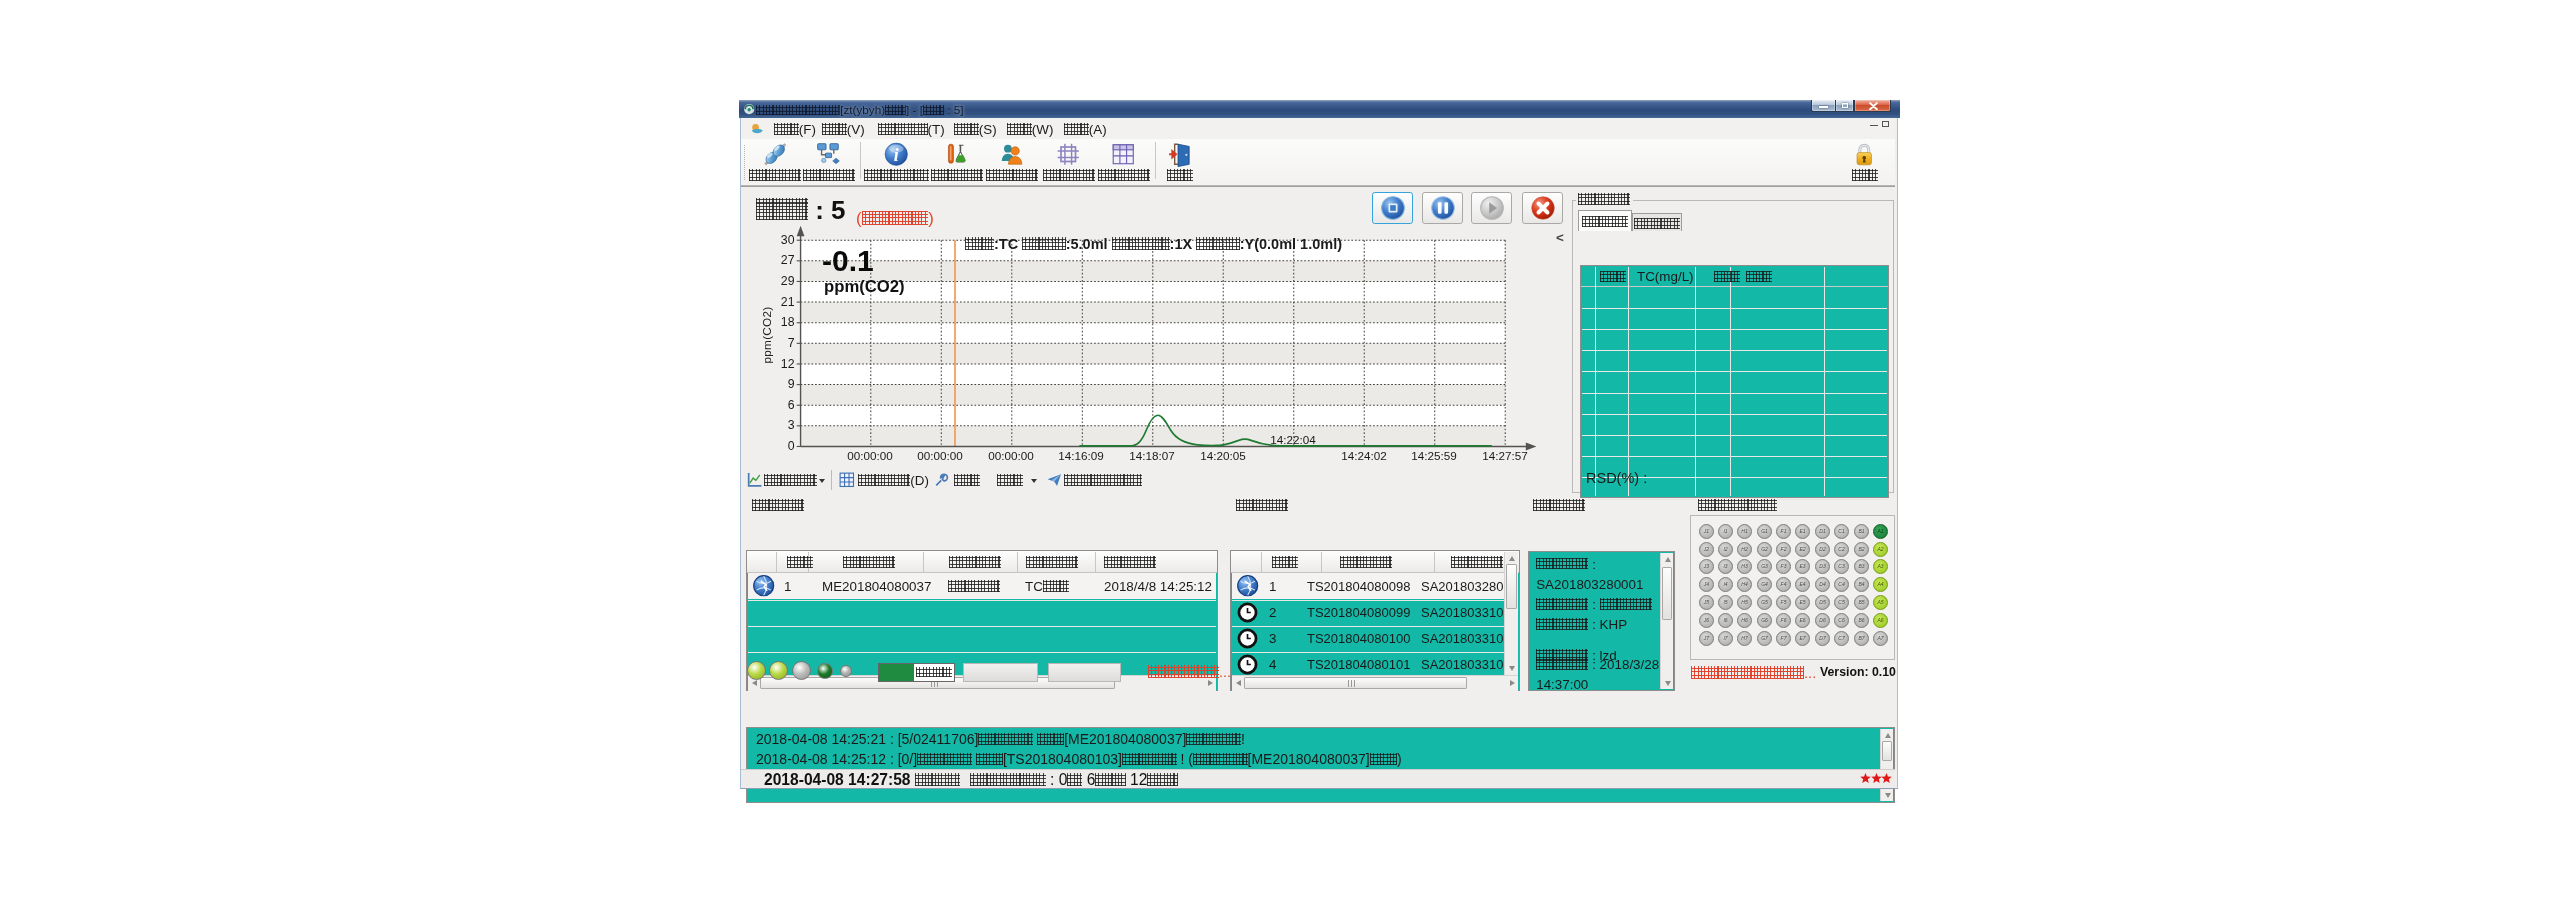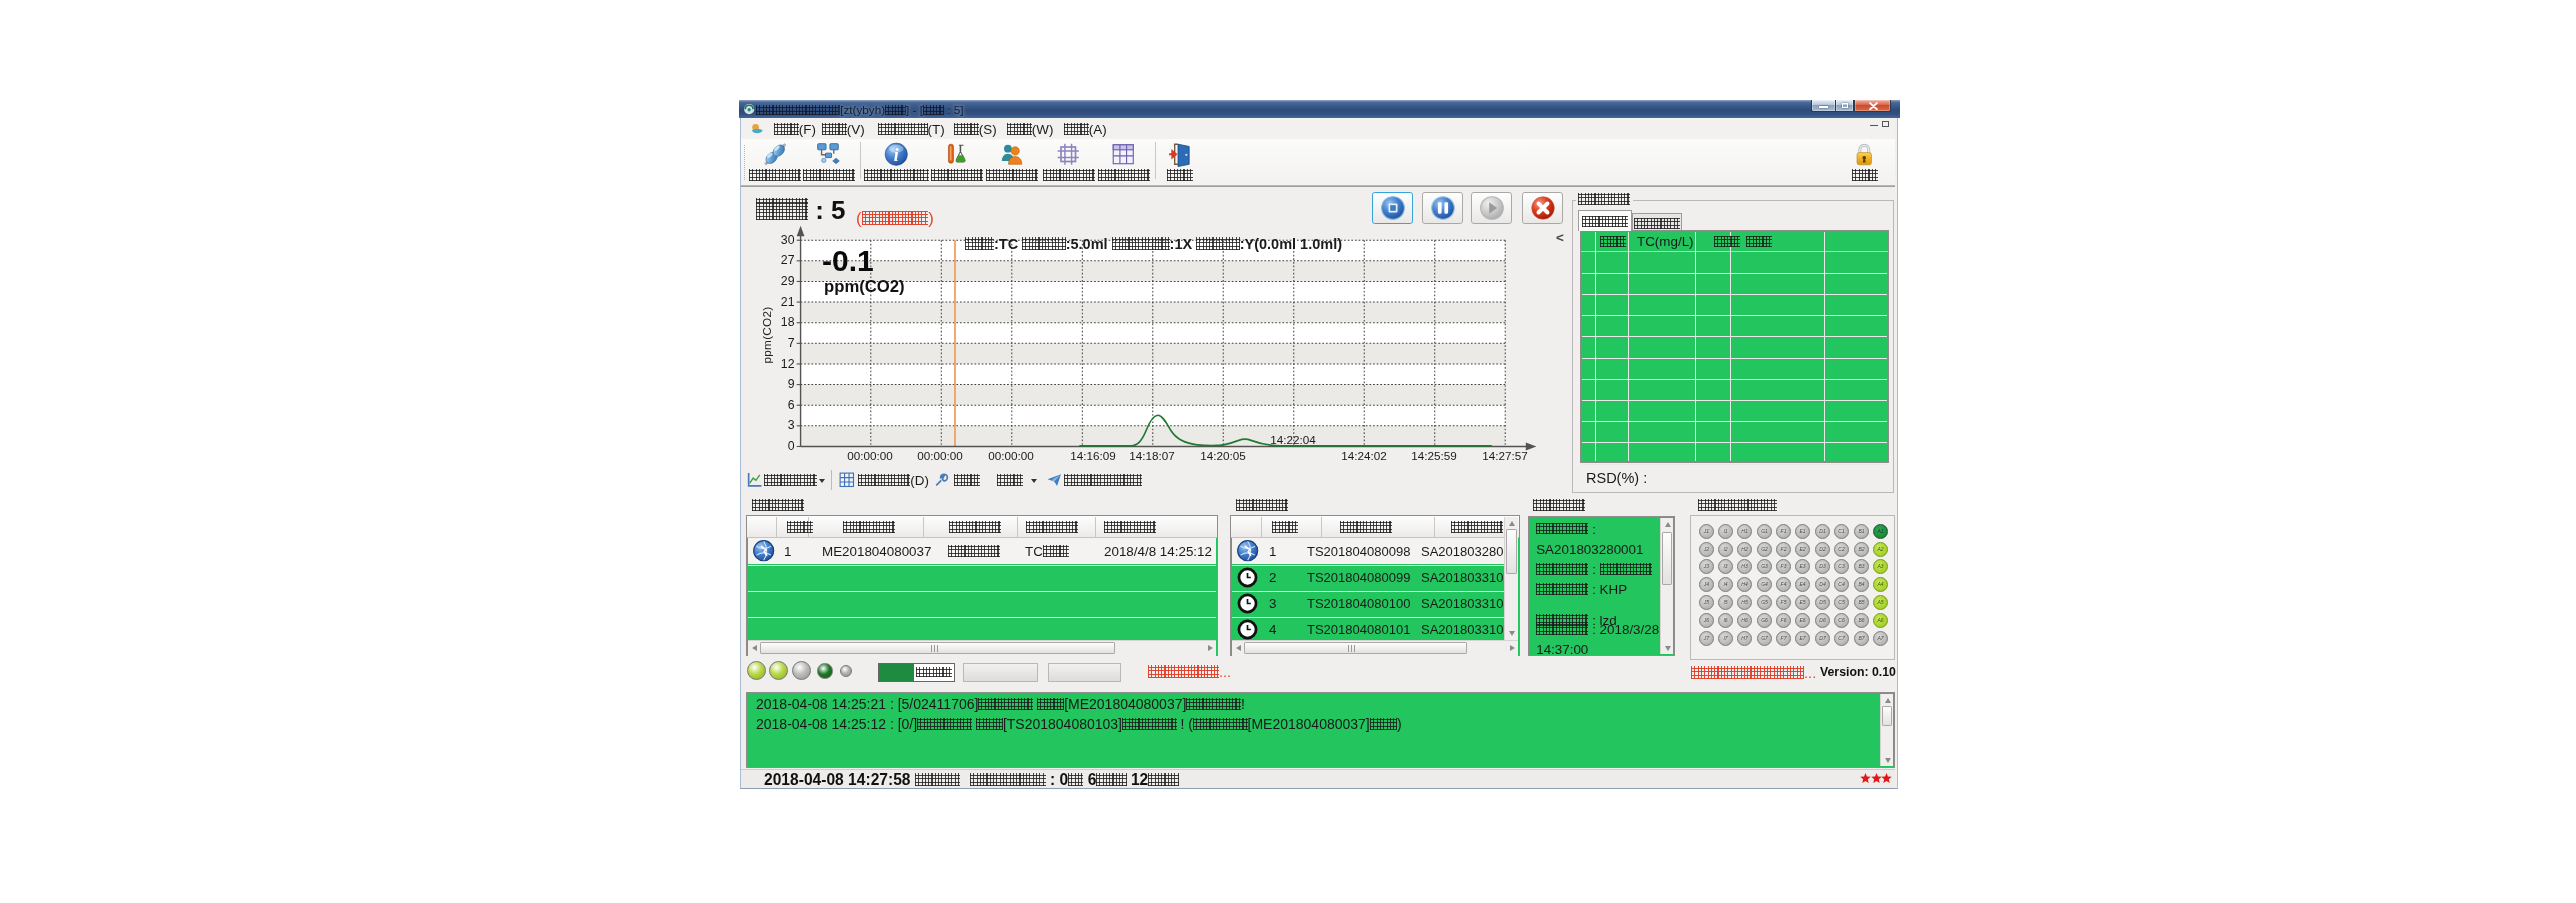--- a/index.html
+++ b/index.html
@@ -20,21 +20,21 @@
 #menubar span.mi{position:absolute;top:3.9px;}
 
 #toolbar{position:absolute;left:0;top:39px;width:1154px;height:47px;background:linear-gradient(#fbfbf9,#f3f2f0);border-bottom:0.6px solid #b7b6b4;}
 .tbi{position:absolute;top:3.3px;text-align:center;font-size:13px;color:#141414;}
 .tbi .ic{display:block;margin:0 auto 1.1px;width:24.5px;height:24.5px;}
 .tbsep{position:absolute;top:3.3px;width:0.6px;height:37px;background:#c9c8c6;}
 
 #content{position:absolute;left:0;top:86px;width:1154px;height:602px;background:#f0efed;border-top:0.6px solid #9f9e9c;}
 .gbx{position:absolute;border:0.6px solid #b9b8b6;background:#f0efed;}
 .glabel{position:absolute;font-size:13.4px;color:#1a1a1a;background:#f0efed;padding:0 2.2px;}
-.tbl{position:absolute;background:#22c55e;border:0.6px solid #8e8d8b;}
+.tbl{position:absolute;background:#14b8a6;border:0.6px solid #8e8d8b;margin-top:35px;}
 .thead{position:absolute;left:0;top:0;right:0;height:22px;background:linear-gradient(#fefefe,#eceae8);border-bottom:0.6px solid #c6c4c2;font-size:13.4px;color:#1a1a1a;}
 .sb{position:absolute;background:#f0efed;}
 .sbthumb{position:absolute;background:linear-gradient(#fdfdfd,#e3e2e0);border:0.6px solid #a9a8a6;border-radius:1.1px;}
 .arr{position:absolute;width:0;height:0;}
 .hline{position:absolute;left:0.6px;right:0.6px;height:0.6px;background:#e9e8e6;}
 .vline{position:absolute;top:0.6px;bottom:0.6px;width:0.6px;background:#e9e8e6;}
 .cbtn{position:absolute;top:5px;width:41px;height:32px;border:1.1px solid #a9a8a6;border-radius:2.8px;background:linear-gradient(#fefefe,#e9e8e6);text-align:center;padding-top:2.2px;}
 .ylb{position:absolute;width:24.5px;text-align:right;font-size:12.3px;color:#1a1a1a;}
 .xlb{position:absolute;width:72px;text-align:center;font-size:11.7px;color:#1a1a1a;}
 .led{position:absolute;border-radius:50%;}
@@ -293,21 +293,21 @@
         <div class="ylb" style="left:29px;top:170px">12</div>
         <div class="ylb" style="left:29px;top:190px">9</div>
         <div class="ylb" style="left:29px;top:211px">6</div>
         <div class="ylb" style="left:29px;top:231px">3</div>
         <div class="ylb" style="left:29px;top:252px">0</div>
       </div>
     <div id="xlab">
         <div class="xlb" style="left:93px;top:262px">00:00:00</div>
         <div class="xlb" style="left:163px;top:262px">00:00:00</div>
         <div class="xlb" style="left:234px;top:262px">00:00:00</div>
-        <div class="xlb" style="left:316px;top:262px">14:16:09</div>
+        <div class="xlb" style="left:304px;top:262px">14:16:09</div>
         <div class="xlb" style="left:375px;top:262px">14:18:07</div>
         <div class="xlb" style="left:446px;top:262px">14:20:05</div>
         <div class="xlb" style="left:516px;top:246px">14:22:04</div>
         <div class="xlb" style="left:587px;top:262px">14:24:02</div>
         <div class="xlb" style="left:657px;top:262px">14:25:59</div>
         <div class="xlb" style="left:728px;top:262px">14:27:57</div>
       </div>
     <div id="subtb">
         <svg style="position:absolute;left:5.6px;top:285px" width="15.6" height="15.6" viewBox="0 0 28 28">
           <path d="M3 2v23h23" stroke="#4a7ab5" stroke-width="3" fill="none"></path>
@@ -563,21 +563,21 @@
           <div class="cell" style="left:9px;top:23.4px;font-size:14px">2018-04-08 14:25:12 : [0/]<b class="zh" style="width:3.9em"></b> <b class="zh" style="width:1.95em"></b>[TS201804080103]<b class="zh" style="width:3.9em"></b> ! (<b class="zh" style="width:3.9em"></b>[ME201804080037]<b class="zh" style="width:1.95em"></b>)</div>
           <div class="sb" style="right:0.6px;top:0.6px;width:13.4px;bottom:0.6px;border-left:0.6px solid #d5d4d2"></div>
           <div class="arr" style="right:3.3px;top:4.5px;border-left:3.9px solid transparent;border-right:3.9px solid transparent;border-bottom:5px solid #8a8a88"></div>
           <div class="arr" style="right:3.3px;bottom:4.5px;border-left:3.9px solid transparent;border-right:3.9px solid transparent;border-top:5px solid #8a8a88"></div>
           <div class="sbthumb" style="right:1.7px;top:13.4px;width:10.6px;height:20px"></div>
         </div>
       </div>
     <div id="statusbar">
         <div style="position:absolute;left:0;top:582px;width:1154px;height:20px;background:#edecea;border-top:0.6px solid #cfcecc;border-bottom:1.1px solid #8c9cb2"></div>
         <div style="position:absolute;left:23px;top:584px;font-size:15.6px;font-weight:bold;color:#111">2018-04-08 14:27:58 <b class="zh" style="width:2.9em"></b></div>
-        <div style="position:absolute;left:229px;top:584px;font-size:15.6px;font-weight:bold;color:#111"><b class="zh" style="width:4.85em"></b> : 0<b class="zh" style="width:0.97em"></b> 6<b class="zh" style="width:1.94em"></b> 12<b class="zh" style="width:1.94em"></b></div>
+        <div style="position:absolute;left:229px;top:584px;font-size:15.6px;font-weight:normal;color:#111"><b class="zh" style="width:4.85em"></b> : 0<b class="zh" style="width:0.97em"></b> 6<b class="zh" style="width:1.94em"></b> 12<b class="zh" style="width:1.94em"></b></div>
         <svg style="position:absolute;left:1119px;top:586px" width="11" height="10.6" viewBox="0 0 20 19">
           <path d="M10 0l2.6 6.4 6.9.5-5.3 4.5 1.7 6.7L10 14.4 4.1 18.1l1.7-6.7L.5 6.9l6.9-.5z" fill="#e01818"></path>
         </svg>
         <svg style="position:absolute;left:1130px;top:586px" width="11" height="10.6" viewBox="0 0 20 19">
           <path d="M10 0l2.6 6.4 6.9.5-5.3 4.5 1.7 6.7L10 14.4 4.1 18.1l1.7-6.7L.5 6.9l6.9-.5z" fill="#e01818"></path>
         </svg>
         <svg style="position:absolute;left:1140px;top:586px" width="11" height="10.6" viewBox="0 0 20 19">
           <path d="M10 0l2.6 6.4 6.9.5-5.3 4.5 1.7 6.7L10 14.4 4.1 18.1l1.7-6.7L.5 6.9l6.9-.5z" fill="#e01818"></path>
         </svg>
       </div>

